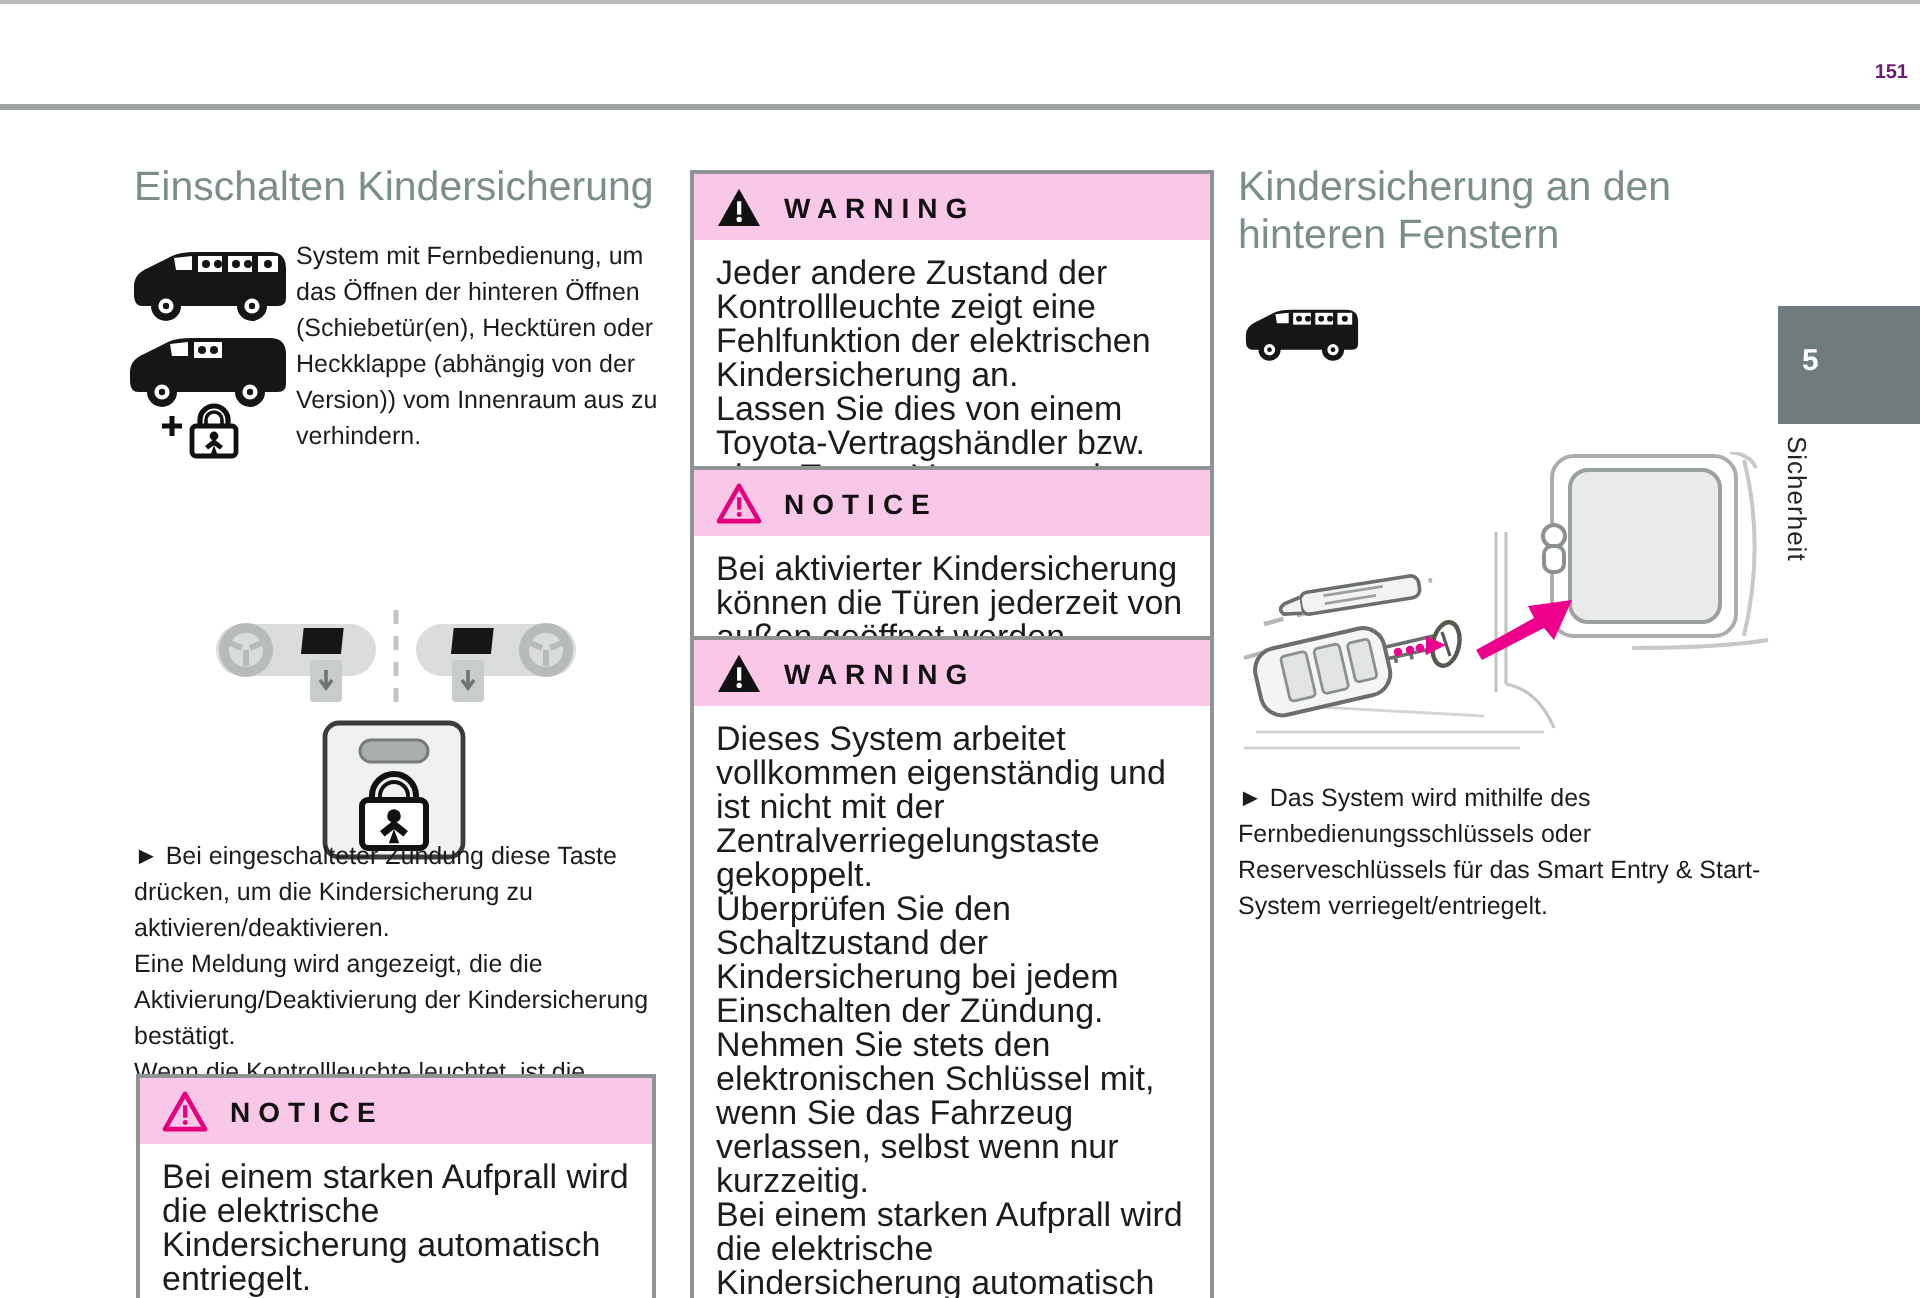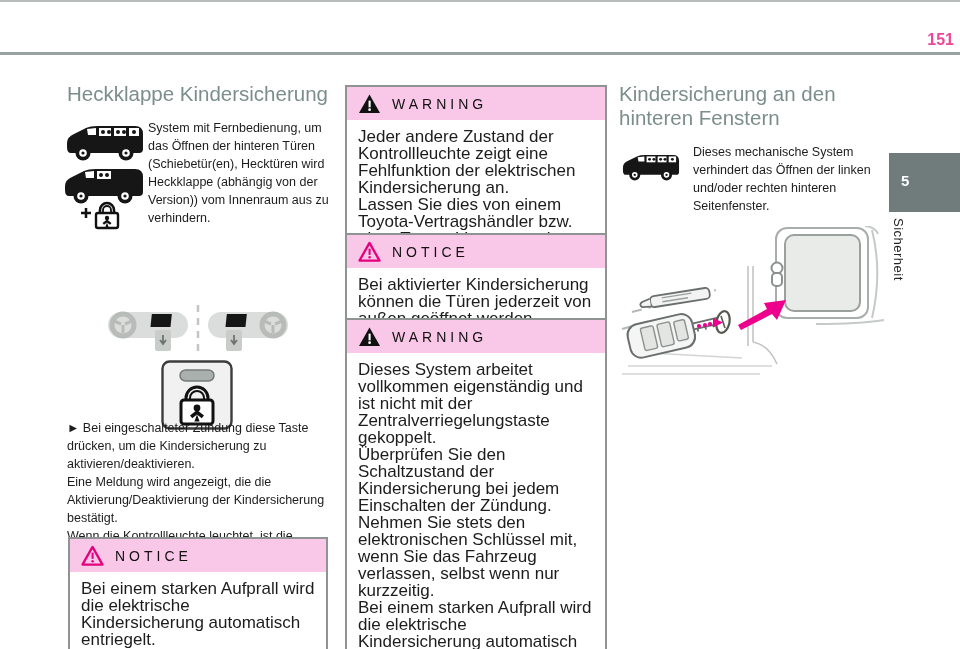--- a/index.html
+++ b/index.html
@@ -1,44 +1,44 @@
 <!DOCTYPE html>
 <html><head>
 <meta charset="utf-8">
 <style>
   html,body{margin:0;padding:0;background:#fff;}
   .page{position:relative;width:960px;height:649px;background:#fff;overflow:hidden;
         font-family:"Liberation Sans",sans-serif;color:#1c1c1c;}
   .abs{position:absolute;}
   .topline{position:absolute;top:0;left:0;width:960px;height:2px;background:#b8bcba;}
   .rule{position:absolute;top:52px;left:0;width:960px;height:3px;background:#9aa3a1;}
-  .pagenum{position:absolute;top:31px;right:6px;font-size:16px;font-weight:bold;color:#ec4899;}
+  .pagenum{position:absolute;top:31px;right:6px;font-size:10px;font-weight:bold;color:#701a75;}
   .h1{font-size:20.5px;font-weight:400;color:#7b8e8b;line-height:24px;}
   .h2{font-size:19px;font-weight:bold;color:#111;}
   .body-text{font-size:12.5px;line-height:18px;white-space:pre-line;}
   .alert{position:absolute;width:262px;border:2px solid #8f9492;background:#fff;box-sizing:border-box;}
   .alert-head{display:flex;align-items:center;gap:11px;height:33px;padding-left:11px;background:#f9c7e8;}
-  .alert-label{font-size:14px;font-weight:normal;letter-spacing:4px;color:#111;}
+  .alert-label{font-size:14px;font-weight:bold;letter-spacing:4px;color:#111;}
   .alert-body{padding:8px 11px 9px 11px;font-size:17px;line-height:17px;white-space:pre-line;}
   .tab{position:absolute;left:889px;top:153px;width:71px;height:59px;background:#6f7c7b;}
   .tab-num{position:absolute;left:12px;top:19px;color:#fff;font-size:15px;font-weight:bold;}
   .vlabel{position:absolute;left:891px;top:218px;writing-mode:vertical-rl;font-size:13px;color:#242424;letter-spacing:0.5px;}
   .watermark{position:absolute;right:15px;top:612px;font-size:27px;color:#8f8f8f;}
   svg{display:block;}
 </style>
 </head>
 <body>
 
 <div class="page">
 
   <div class="topline"></div>
   <div class="pagenum">151</div>
   <div class="rule"></div>
 
-  <div class="abs h1" style="left:67px;top:82px;width:270px;white-space:nowrap;">Heckklappe Kindersicherung</div>
+  <div class="abs h1" style="left:67px;top:82px;width:270px;white-space:nowrap;">Einschalten Kindersicherung</div>
 
   <span class="abs" style="left:63px;top:118px;">
     <svg width="84" height="46" viewBox="0 0 84 46">
       <path d="M8,35 Q4,35 4,29 L4,25 Q4,19 11,16 L23,10 Q27,8 35,8 L72,8 Q80,8 80,16 L80,31 Q80,35 76,35 Z" fill="#161616"></path>
       <polygon points="24,11 33,10 33,17 25,17" fill="#fff"></polygon>
       <rect x="36" y="10" width="12" height="8" fill="#fff"></rect>
       <rect x="51" y="10" width="12" height="8" fill="#fff"></rect>
       <rect x="66" y="10" width="10" height="8" fill="#fff"></rect>
       <circle cx="40" cy="14" r="2" fill="#161616"></circle>
         <circle cx="46" cy="14" r="2" fill="#161616"></circle>
@@ -72,21 +72,21 @@
     <svg width="46" height="30" viewBox="0 0 46 30">
       <path d="M3,13 h10 M8,8 v10" stroke="#111" stroke-width="2.5"></path>
       <path d="M22,13 v-3 a7,7 0 0 1 14,0 v3" fill="none" stroke="#111" stroke-width="2.6"></path>
       <path d="M25,13 v-3 a4,4 0 0 1 8,0 v3" fill="none" stroke="#111" stroke-width="1.8"></path>
       <rect x="18" y="13" width="22" height="15" rx="2" fill="#fff" stroke="#111" stroke-width="2.4"></rect>
       <circle cx="29" cy="18" r="2.2" fill="#111"></circle>
       <path d="M29,19.5 l-4.5,3.5 l1.5,1.8 l3,-2.2 l-1.6,4.4 h3.2 l-1.6,-4.4 l3,2.2 l1.5,-1.8 z" fill="#111"></path>
     </svg>
   </span>
 
-  <div class="abs body-text" style="left:148px;top:119px;width:186px;">System mit Fernbedienung, um das Öffnen der hinteren Türen (Schiebetür(en), Hecktüren wird Heckklappe (abhängig von der Version)) vom Innenraum aus zu verhindern.</div>
+  <div class="abs body-text" style="left:148px;top:119px;width:186px;">System mit Fernbedienung, um das Öffnen der hinteren Öffnen (Schiebetür(en), Hecktüren oder Heckklappe (abhängig von der Version)) vom Innenraum aus zu verhindern.</div>
 
 
 
   <span class="abs" style="left:108px;top:303px;">
     <svg width="180" height="52" viewBox="0 0 180 52">
       <rect x="0" y="9" width="80" height="26" rx="13" fill="#dadddb"></rect>
       <circle cx="15" cy="22" r="11" fill="none" stroke="#b7bcb9" stroke-width="5"></circle>
       <path d="M15,22 v8 M6,18 l7,3 M24,18 l-7,3" stroke="#b7bcb9" stroke-width="3"></path>
       <rect x="45" y="11" width="20" height="13" fill="#161616" transform="skewX(-6)"></rect>
       <rect x="47" y="27" width="16" height="21" rx="2" fill="#c9cdca"></rect>
@@ -193,21 +193,20 @@
       <circle cx="71" cy="14" r="2" fill="#161616"></circle>
       <circle cx="20" cy="35" r="7.5" fill="#161616"></circle>
         <circle cx="20" cy="35" r="3.8" fill="#fff"></circle>
         <circle cx="20" cy="35" r="1.6" fill="#161616"></circle>
       <circle cx="63" cy="35" r="7.5" fill="#161616"></circle>
         <circle cx="63" cy="35" r="3.8" fill="#fff"></circle>
         <circle cx="63" cy="35" r="1.6" fill="#161616"></circle>
     </svg>
   </span>
 
-  <div class="abs body-text" style="left:693px;top:143px;width:192px;">Dieses mechanische System verhindert das Öffnen der linken und/oder rechten hinteren Seitenfenster.</div>
 
   <span class="abs" style="left:620px;top:226px;">
     <svg width="265" height="160" viewBox="0 0 265 160">
 
       <path d="M252,4 C259,32 259,62 252,92" fill="none" stroke="#c6cac7" stroke-width="2"></path>
       <path d="M196,98 C220,98 245,97 264,94" fill="none" stroke="#c6cac7" stroke-width="2"></path>
       <path d="M245,0 q10,1 13,8" fill="none" stroke="#c6cac7" stroke-width="2"></path>
 
       <rect x="156" y="2" width="92" height="90" rx="11" fill="#fff" stroke="#a9aeac" stroke-width="2"></rect>
       <rect x="165" y="9" width="75" height="76" rx="9" fill="#e9ebe9" stroke="#9aa09d" stroke-width="2"></rect>
@@ -244,20 +243,21 @@
 
       <circle cx="79" cy="100" r="2.1" fill="#ec008c"></circle>
       <circle cx="85" cy="99" r="2.1" fill="#ec008c"></circle>
       <circle cx="90" cy="98" r="2.1" fill="#ec008c"></circle>
       <polygon points="93,92 103,96.5 93,101.5" fill="#ec008c"></polygon>
 
       <polygon points="118,99 147,83 144,77 166,74 157,94 152,88 121,104" fill="#ec008c"></polygon>
     </svg>
   </span>
 
+  <div class="abs body-text" style="left:619px;top:390px;width:268px;">►  Das System wird mithilfe des Fernbedienungsschlüssels oder Reserveschlüssels für das Smart Entry &amp; Start-System verriegelt/entriegelt.</div>
 
   <div class="tab">
     <span class="tab-num">5</span>
   </div>
   <div class="vlabel">Sicherheit</div>
 
 
 </div>
 
 </body></html>

